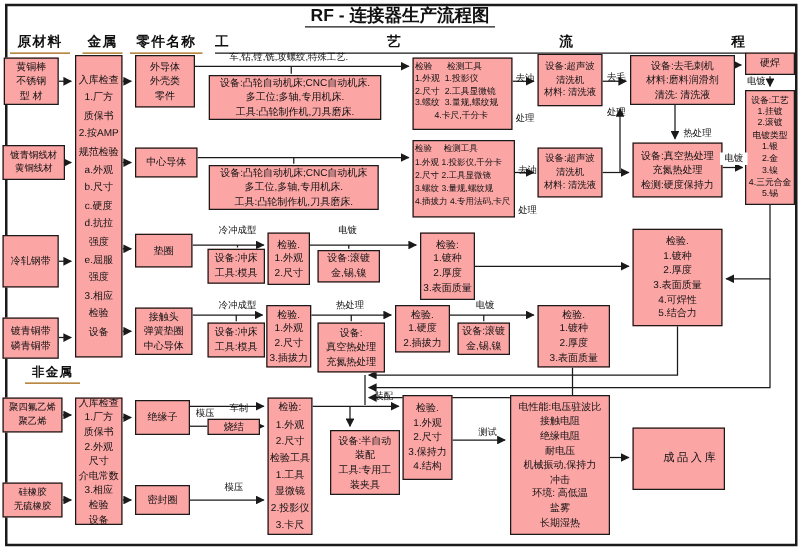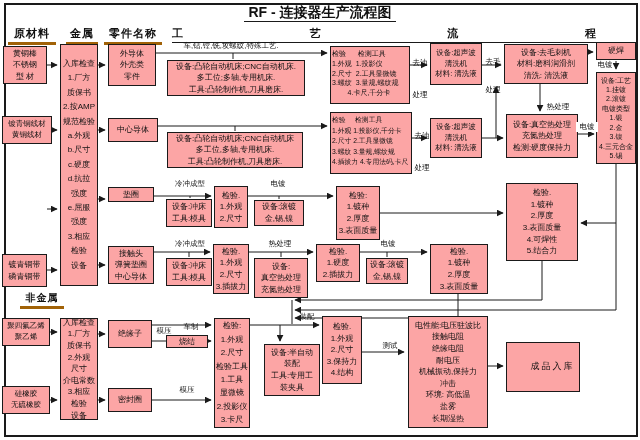--- a/index.html
+++ b/index.html
@@ -3,21 +3,21 @@
 <meta charset="utf-8">
 <style>
   html,body{margin:0;padding:0;background:#e8e8e8;}
   #page{position:relative;width:640px;height:440px;background:#fff;box-sizing:border-box;
         font-family:"Liberation Sans",sans-serif;color:#111;overflow:hidden;}
   #frame{position:absolute;left:4px;top:3px;width:630px;height:430px;border:2px solid #1a1a1a;}
   .box{position:absolute;border:1px solid #1a1a1a;background:#fca5a5;display:flex;align-items:center;justify-content:center;
        text-align:center;white-space:pre-line;font-size:8px;line-height:1.45;box-sizing:border-box;overflow:hidden;}
   .pre{white-space:pre;text-align:left;justify-content:flex-start;align-items:flex-start;padding:2px 1px;}
   .lbl{position:absolute;font-size:7.5px;line-height:1.3;text-align:center;white-space:pre-line;color:#111;}
-  .hdr{position:absolute;font-size:11px;font-weight:bold;text-align:center;border-bottom:3px solid #a16207;
+  .hdr{position:absolute;font-size:11px;font-weight:bold;text-align:center;border-bottom:1px solid #a16207;
        padding-bottom:1px;letter-spacing:1px;}
   #title{position:absolute;left:0;top:4px;width:100%;text-align:center;font-size:14px;font-weight:bold;}
   #title span{border-bottom:1px solid #1a1a1a;padding:0 4px 1px 4px;}
   #procHdr{position:absolute;left:172px;top:26px;width:424px;display:flex;justify-content:space-between;
        font-size:11px;font-weight:bold;border-bottom:1px solid #1a1a1a;padding-bottom:1px;}
   svg.wires{position:absolute;left:0;top:0;z-index:0;}
   .box,.lbl,.hdr{z-index:1;}
   .f7{font-size:7px;line-height:1.4;}
   .f75{font-size:7.5px;}
   .f9{font-size:9px;letter-spacing:2px;}
@@ -107,20 +107,21 @@
     <span>流</span>
     <span>程</span>
   </div>
   <div class="hdr" style="left:20px;top:291px;width:44px;font-size:10px;">非金属</div>
 
   <div class="box" style="left:3px;top:46px;width:44px;height:38px;">黄铜棒
 不锈钢
 型 材</div>
   <div class="box f75" style="left:2px;top:116px;width:50px;height:28px;">镀青铜线材
 黄铜线材</div>
+  <div class="box" style="left:2px;top:188px;width:45px;height:42px;">冷轧钢带</div>
   <div class="box" style="left:2px;top:254px;width:45px;height:33px;">镀青铜带
 磷青铜带</div>
   <div class="box f75" style="left:2px;top:318px;width:48px;height:28px;">聚四氟乙烯
 聚乙烯</div>
   <div class="box f75" style="left:2px;top:386px;width:48px;height:28px;">硅橡胶
 无硫橡胶</div>
 
   <div class="box" style="left:60px;top:44px;width:38px;height:242px;line-height:1.8;">入库检查
 1.厂方
 质保书
@@ -143,21 +144,21 @@
 尺寸
 介电常数
 3.相应
 检验
 设备</div>
 
   <div class="box" style="left:108px;top:44px;width:48px;height:42px;">外导体
 外壳类
 零件</div>
   <div class="box" style="left:108px;top:118px;width:50px;height:24px;">中心导体</div>
-  <div class="box" style="left:108px;top:187px;width:46px;height:15px;">垫圈</div>
+  <div class="box" style="left:108px;top:187px;width:46px;height:27px;">垫圈</div>
   <div class="box" style="left:108px;top:246px;width:46px;height:38px;">接触头
 弹簧垫圈
 中心导体</div>
   <div class="box" style="left:108px;top:320px;width:44px;height:28px;">绝缘子</div>
   <div class="box" style="left:108px;top:388px;width:44px;height:24px;">密封圈</div>
 
   <div class="lbl" style="left:168px;top:41px;width:126px;">车,钻,镗,铣,攻螺纹,特殊工艺.</div>
   <div class="box" style="left:167px;top:60px;width:138px;height:36px;">设备:凸轮自动机床;CNC自动机床.
 多工位;多轴,专用机床.
 工具:凸轮制作机,刀具磨床.</div>

